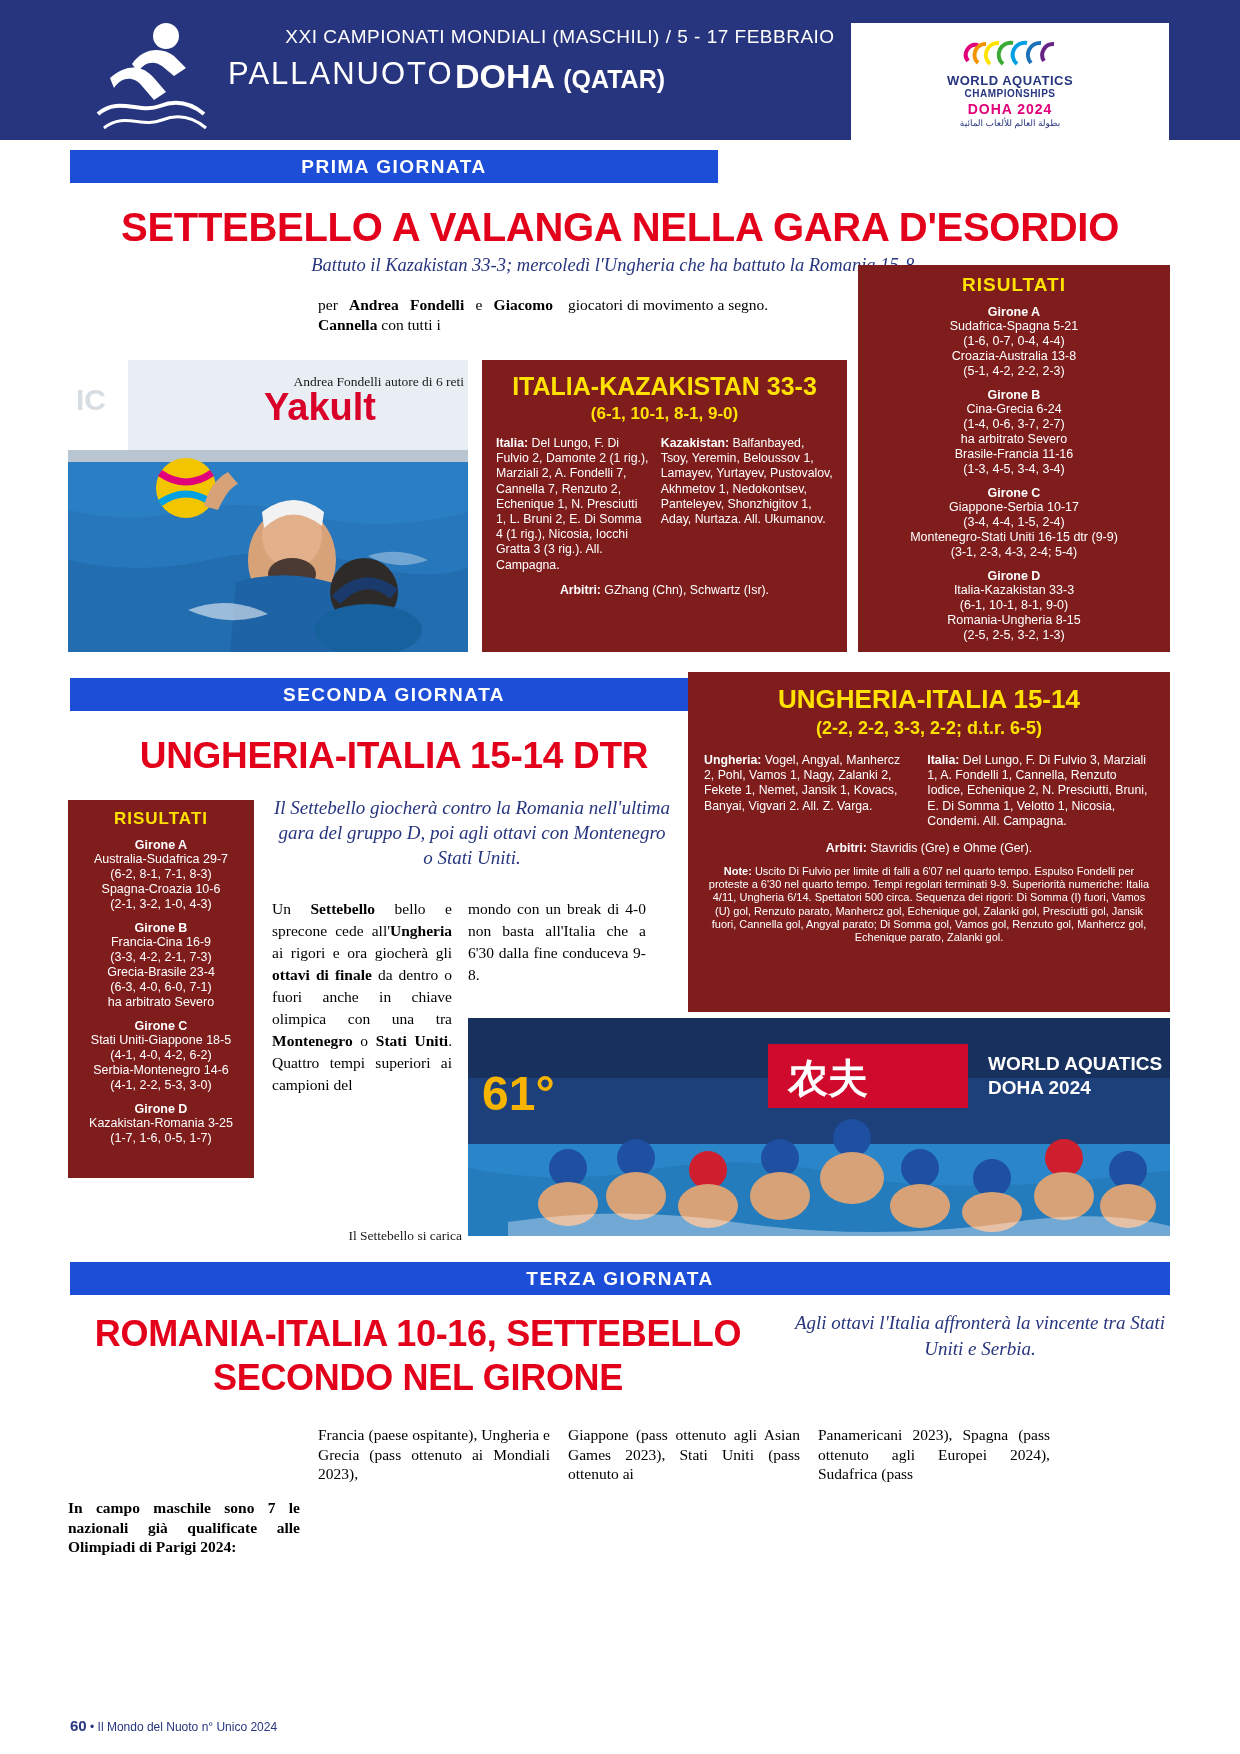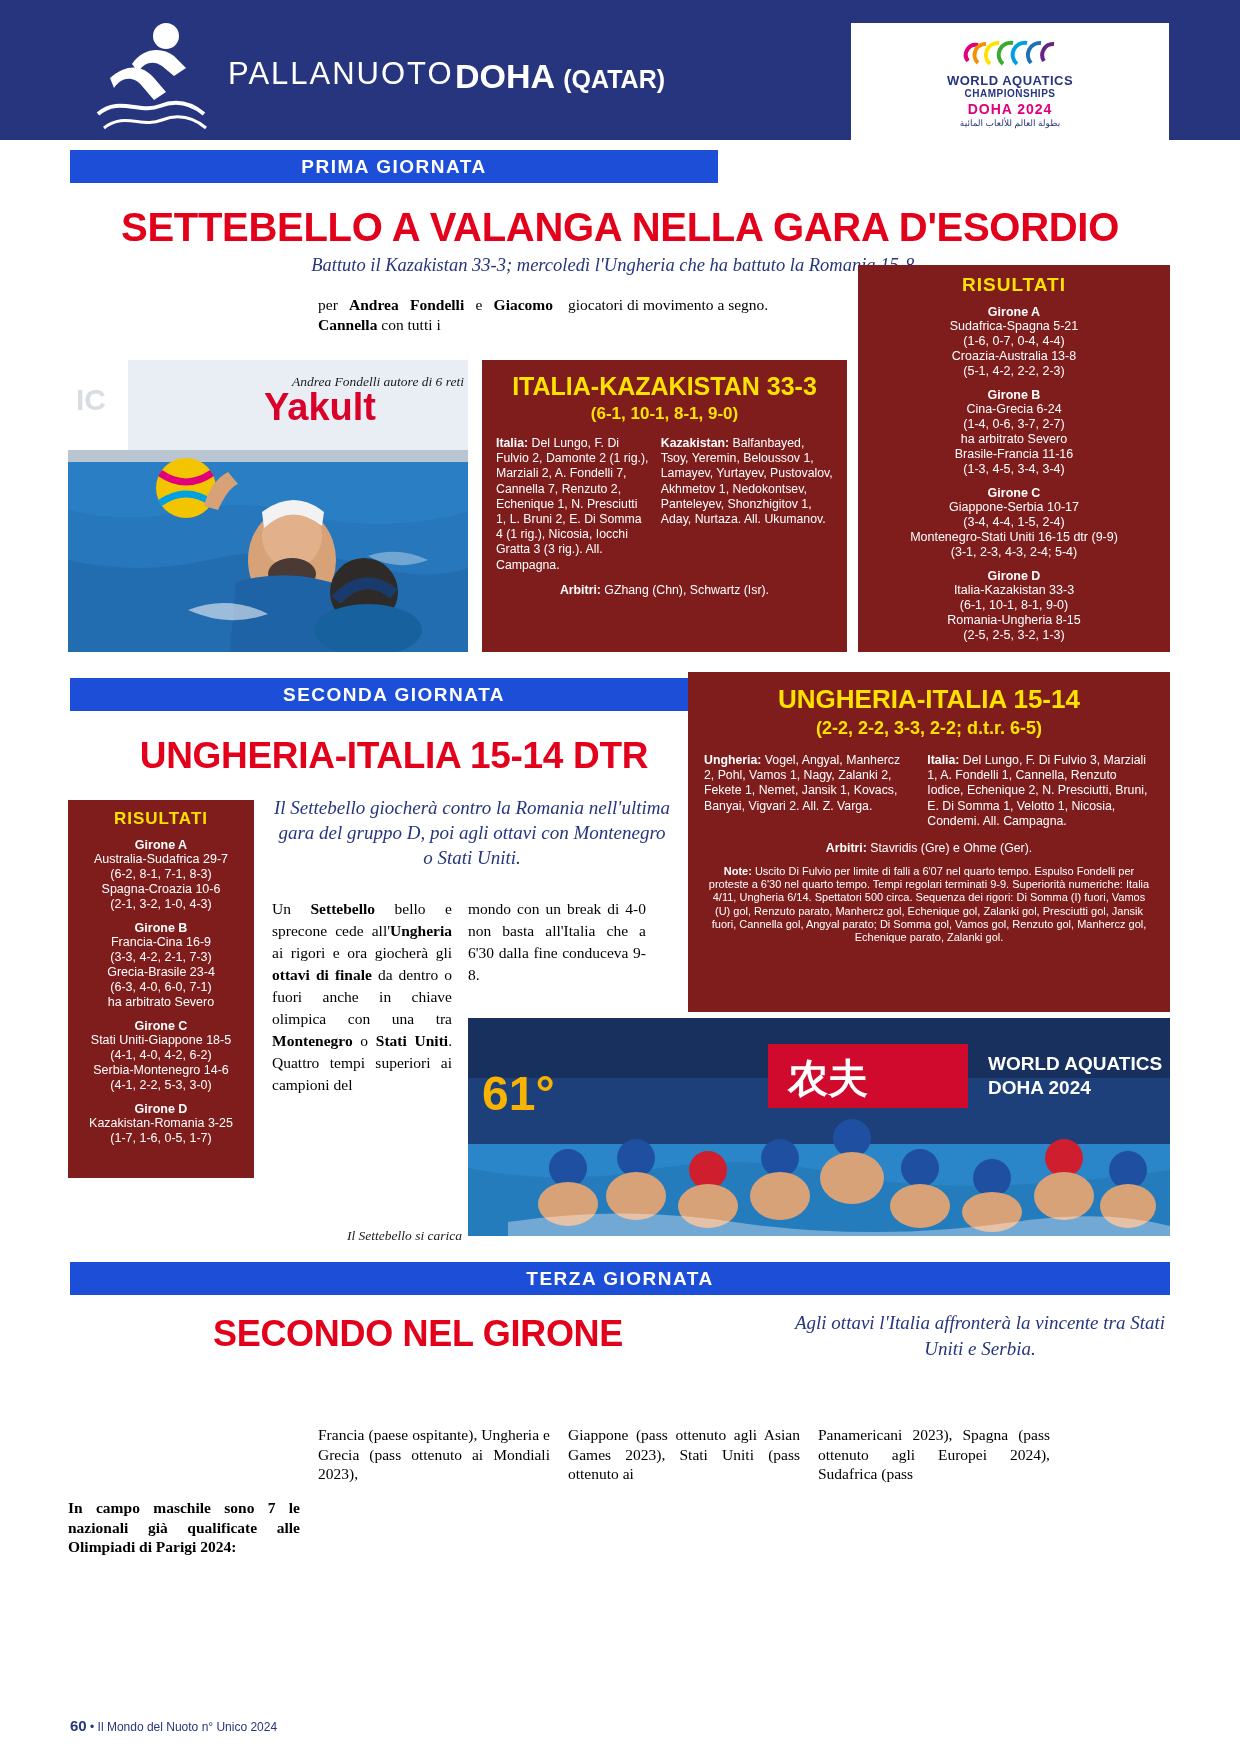--- a/index.html
+++ b/index.html
@@ -97,21 +97,21 @@
   }
   .rost{ font-size:12.3px; line-height:15.2px; color:#fff; }
   .rost b{ color:#fff; }
   .note{ font-size:11.6px; line-height:14px; color:#fff; text-align:justify;}
   .note b{ color:#fff; }
   .arb{ font-size:12.3px; text-align:center; color:#fff; }
 
   
   .photo{ position:absolute; overflow:hidden; }
   .cap{
-    position:absolute; font-family:"Liberation Serif", serif; font-style:italic;
+    position:absolute; font-family:"Liberation Serif", serif; 
     font-size:13.5px; color:#1a1a1a;
   }
 
   .footer{
     position:absolute; left:70px; bottom:20px;
     font-family:"Liberation Sans", sans-serif; font-size:12px; color:#27357e;
   }
   .footer .pg{ font-weight:bold; font-size:15px; color:#27357e; }
   .footer .tx{ color:#27357e; }
 
@@ -124,20 +124,21 @@
 <div class="page">
 
   <div class="masthead">
     <svg class="mast-logo" viewBox="0 0 150 118">
       <circle cx="96" cy="18" r="13" fill="#ffffff"></circle>
       <path d="M62 46 C72 30 92 28 104 38 L116 50 L104 58 L92 48 C84 42 74 44 68 54 Z" fill="#ffffff"></path>
       <path d="M40 60 C58 44 74 48 84 60 L96 74 L84 82 L72 68 C64 58 52 58 44 70 Z" fill="#ffffff"></path>
       <path d="M28 96 C48 78 70 96 90 88 C108 81 122 86 134 96" stroke="#ffffff" stroke-width="4" fill="none"></path>
       <path d="M34 110 C54 94 72 110 92 102 C110 95 124 100 136 110" stroke="#ffffff" stroke-width="3" fill="none"></path>
     </svg>
+    <div class="mast-sub">XXI CAMPIONATI MONDIALI (MASCHILI) / 5 - 17 FEBBRAIO</div>
     <div class="mast-title">PALLANUOTO</div>
     <div class="mast-city">
       <span>DOHA</span>
       <small>(QATAR)</small>
     </div>
 
     <div class="mast-badge">
       <svg class="badge-rings" viewBox="0 0 120 34">
         <g fill="none" stroke-width="4">
           <path d="M18 26 a10 10 0 0 1 10 -16" stroke="#e2007a"></path>
@@ -342,20 +343,21 @@
           <ellipse cx="660" cy="188" rx="28" ry="22" fill="#d8a278"></ellipse>
       </g>
       <path d="M40 204 q120 -18 240 2 q140 18 280 -4 q80 -10 142 6 v10 H40 Z" fill="#ffffff" opacity=".35"></path>
     </svg>
   </div>
   <div class="cap" style="left:272px; top:1228px; width:190px; text-align:right;">Il Settebello si carica</div>
 
   <div class="bar" style="left:70px; top:1262px; width:1100px; height:33px;">TERZA GIORNATA</div>
 
   <div class="headline" style="left:68px; top:1312px; width:700px; font-size:36px; line-height:44px;">
+    <div>ROMANIA-ITALIA 10-16, SETTEBELLO</div>
     <div>SECONDO NEL GIRONE</div>
   </div>
 
   <div class="deck" style="left:790px; top:1310px; width:380px; font-size:19px; line-height:26px;">Agli ottavi l'Italia affronterà la vincente tra Stati Uniti e Serbia.</div>
 
   <div class="col" style="left:68px; top:1498px; width:232px;font-weight:bold;">In campo maschile sono 7 le nazionali già qualificate alle Olimpiadi di Parigi 2024:</div>
   <div class="col" style="left:318px; top:1425px; width:232px;">Francia (paese ospitante), Ungheria e Grecia (pass ottenuto ai Mondiali 2023),</div>
   <div class="col" style="left:568px; top:1425px; width:232px;">Giappone (pass ottenuto agli Asian Games 2023), Stati Uniti (pass ottenuto ai</div>
   <div class="col" style="left:818px; top:1425px; width:232px;">Panamericani 2023), Spagna (pass ottenuto agli Europei 2024), Sudafrica (pass</div>
 

